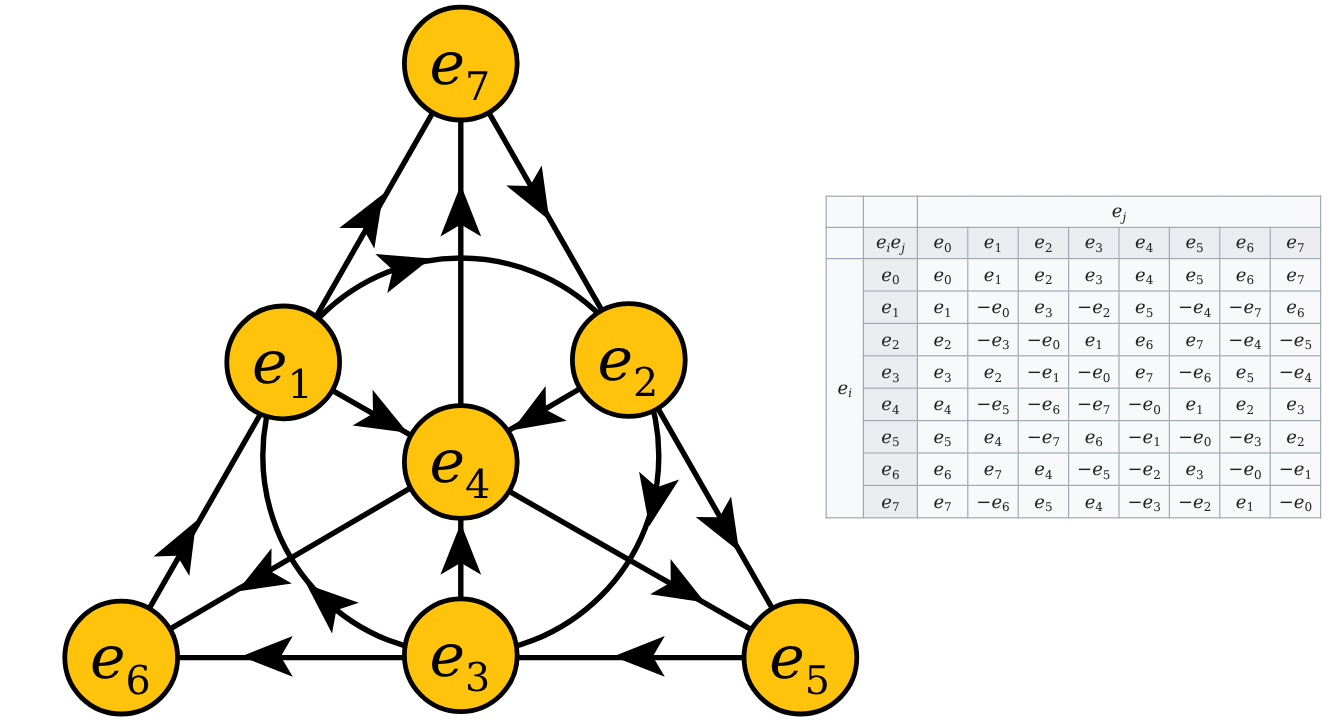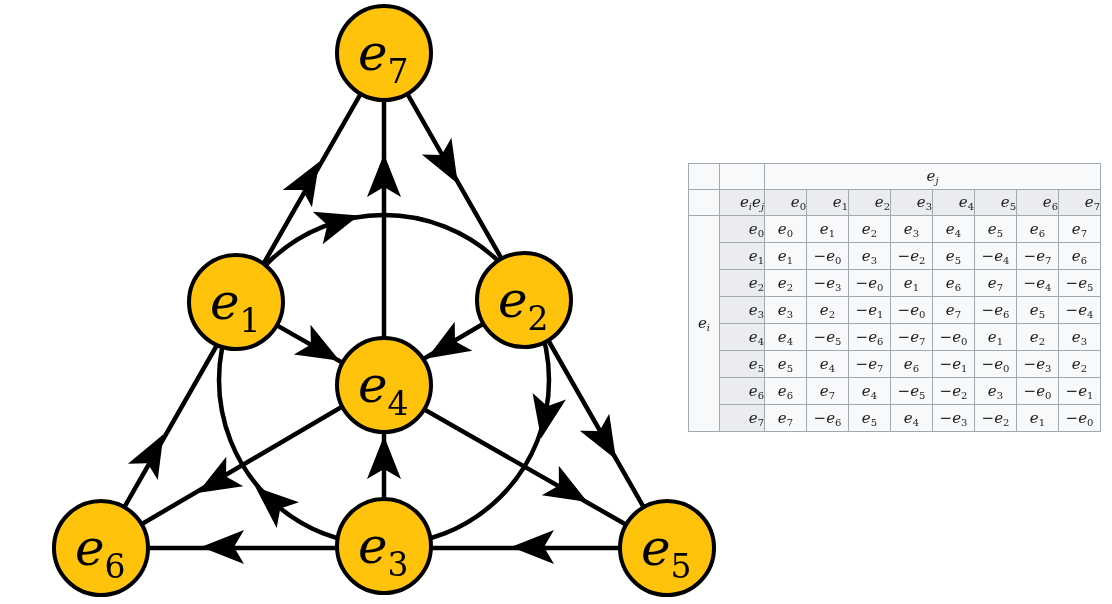--- a/index.html
+++ b/index.html
@@ -19,21 +19,21 @@
     border-collapse:collapse; table-layout:fixed; width:412px;
     background:var(--cell-bg,#f8f9fa); color:#202122;
     font-size:15px; line-height:1;
   }
   #mult td {
     border:1px solid var(--tbl-border,#a2a9b1);
     text-align:center; vertical-align:middle; padding:0;
     overflow:hidden; white-space:nowrap;
   }
   #mult .bg1 { background:var(--cell-bg,#f8f9fa); }
-  #mult .bg2 { background:var(--header-bg,#eaecf0);text-align:right; }
+  #mult .bg2 { background:var(--header-bg,#eaecf0); }
   #mult i { font-style:italic; }
   #mult sub { font-size:10px; line-height:0; vertical-align:-3px; }
   tr.r1 { height:26px; } tr.r2 { height:26px; } tr.dr { height:27px; }
 </style>
 </head>
 <body>
 
 <div class="stage">
 
   <svg id="fano" width="690" height="604" viewBox="0 0 690 604">

